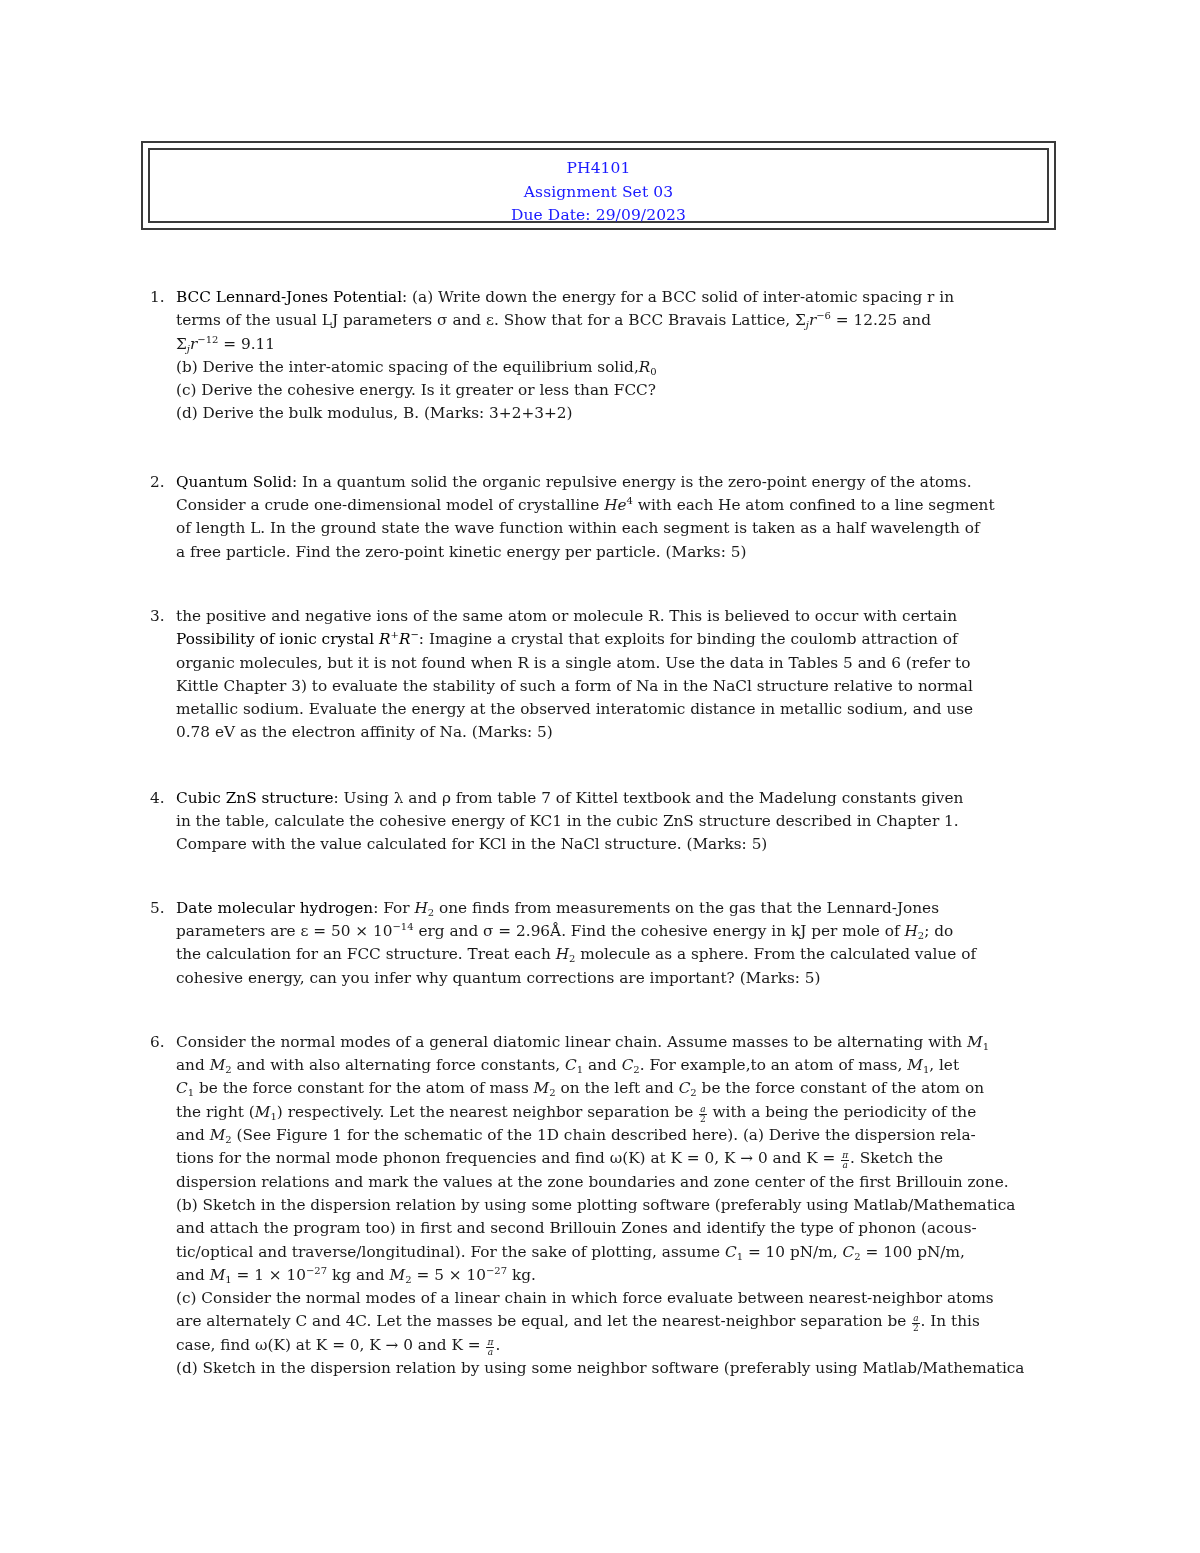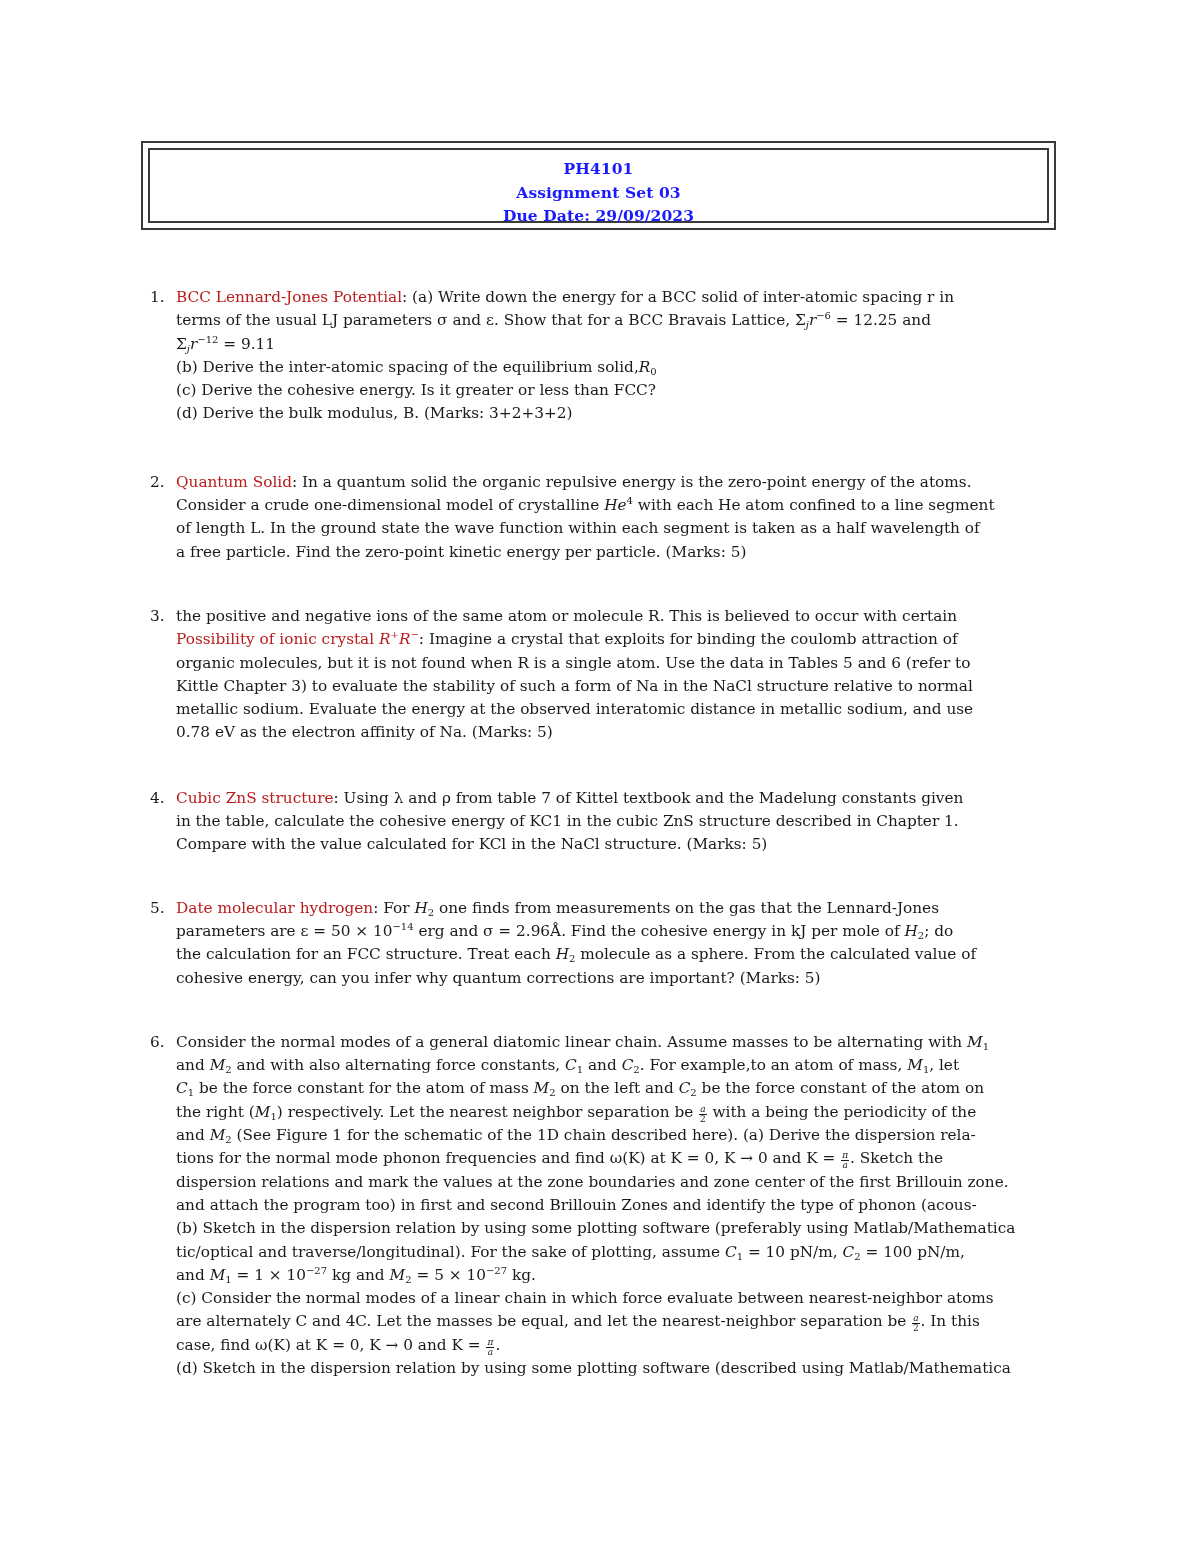--- a/index.html
+++ b/index.html
@@ -41,42 +41,41 @@
       box-sizing: border-box;
       text-align: center;
       padding-top: 7px;
     }
     .title-line {
       color: #1a1aff;
       font-size: 15.5px;
       line-height: 23.5px;
       display: block;
       letter-spacing: 0.1px;
-      font-weight: bold;
     }
     .problems {
       position: absolute;
       left: 150px;
       top: 286px;
       width: 912px;
     }
     .problem {
       position: relative;
       padding-left: 26px;
       font-size: 15.3px;
       line-height: 23.3px;
       text-align: justify;
     }
     .problem .num {
       position: absolute;
       left: 0;
       top: 0;
     }
     .problem .heading {
-      color: #b91c1c;
+      color: #000000;
     }
     .problem .line {
       display: block;
     }
     .gap1 { margin-top: 45px; }
     .gap2 { margin-top: 41px; }
     .gap3 { margin-top: 42px; }
     .gap4 { margin-top: 40px; }
     .gap5 { margin-top: 41px; }
     i.m { font-style: italic; }
@@ -153,24 +152,24 @@
 
     <div class="problem gap5">
       <span class="num">6.</span>
       <span class="line"><span>Consider the normal modes of a general diatomic linear chain. Assume masses to be alternating with</span> <i class="m">M</i><sub>1</sub></span>
       <span class="line"><span>and</span> <i class="m">M</i><sub>2</sub> <span>and with also alternating force constants,</span> <i class="m">C</i><sub>1</sub> <span>and</span> <i class="m">C</i><sub>2</sub><span>. For example,to an atom of mass,</span> <i class="m">M</i><sub>1</sub><span>, let</span></span>
       <span class="line"><i class="m">C</i><sub>1</sub> <span>be the force constant for the atom of mass</span> <i class="m">M</i><sub>2</sub> <span>on the left and</span> <i class="m">C</i><sub>2</sub> <span>be the force constant of the atom on</span></span>
       <span class="line"><span>the right (</span><i class="m">M</i><sub>1</sub><span>) respectively. Let the nearest neighbor separation be</span> <span class="frac"><span class="top"><i>a</i></span><span>2</span></span> <span>with a being the periodicity of the</span></span>
       <span class="line"><span>and</span> <i class="m">M</i><sub>2</sub> <span>(See Figure 1 for the schematic of the 1D chain described here). (a) Derive the dispersion rela-</span></span>
       <span class="line"><span>tions for the normal mode phonon frequencies and find ω(K) at K = 0, K → 0 and K =</span> <span class="frac"><span class="top"><i>π</i></span><i>a</i></span><span>. Sketch the</span></span>
       <span class="line">dispersion relations and mark the values at the zone boundaries and zone center of the first Brillouin zone.</span>
+      <span class="line">(b) Sketch in the dispersion relation by using some plotting software (preferably using Matlab/Mathematica</span>
       <span class="line">and attach the program too) in first and second Brillouin Zones and identify the type of phonon (acous-</span>
-      <span class="line">(b) Sketch in the dispersion relation by using some plotting software (preferably using Matlab/Mathematica</span>
       <span class="line"><span>tic/optical and traverse/longitudinal). For the sake of plotting, assume</span> <i class="m">C</i><sub>1</sub> <span>= 10 pN/m,</span> <i class="m">C</i><sub>2</sub> <span>= 100 pN/m,</span></span>
       <span class="line"><span>and</span> <i class="m">M</i><sub>1</sub> <span>= 1 × 10</span><sup>−27</sup> <span>kg and</span> <i class="m">M</i><sub>2</sub> <span>= 5 × 10</span><sup>−27</sup> <span>kg.</span></span>
       <span class="line">(c) Consider the normal modes of a linear chain in which force evaluate between nearest-neighbor atoms</span>
       <span class="line"><span>are alternately C and 4C. Let the masses be equal, and let the nearest-neighbor separation be</span> <span class="frac"><span class="top"><i>a</i></span><span>2</span></span><span>. In this</span></span>
       <span class="line"><span>case, find ω(K) at K = 0, K → 0 and K =</span> <span class="frac"><span class="top"><i>π</i></span><i>a</i></span><span>.</span></span>
-      <span class="line">(d) Sketch in the dispersion relation by using some plotting software (described using Matlab/Mathematica</span>
+      <span class="line">(d) Sketch in the dispersion relation by using some neighbor software (preferably using Matlab/Mathematica</span>
     </div>
 
   </div>
 </div>
 
 </body></html>

